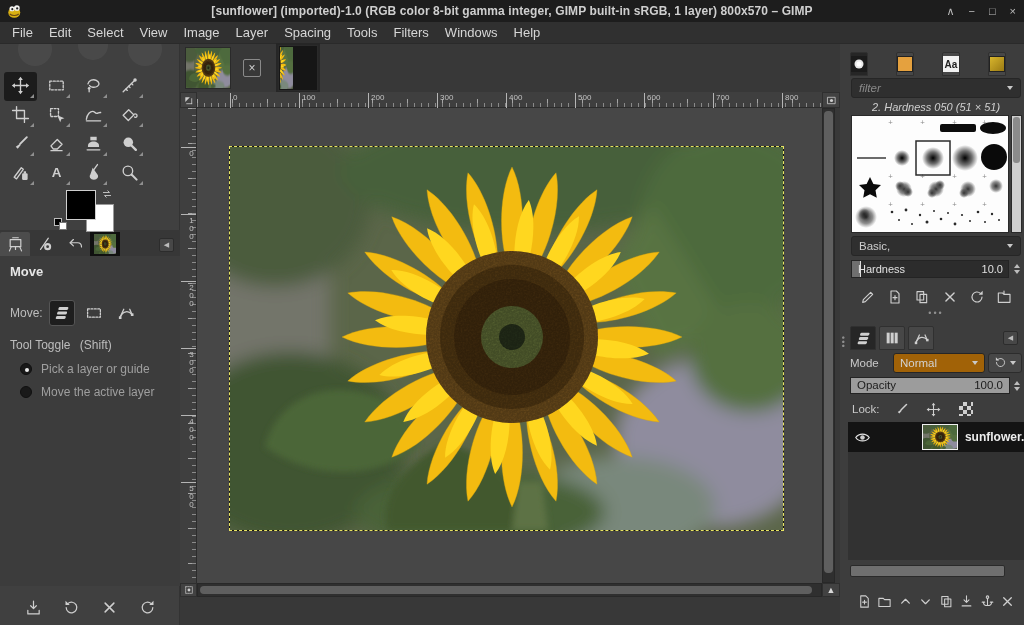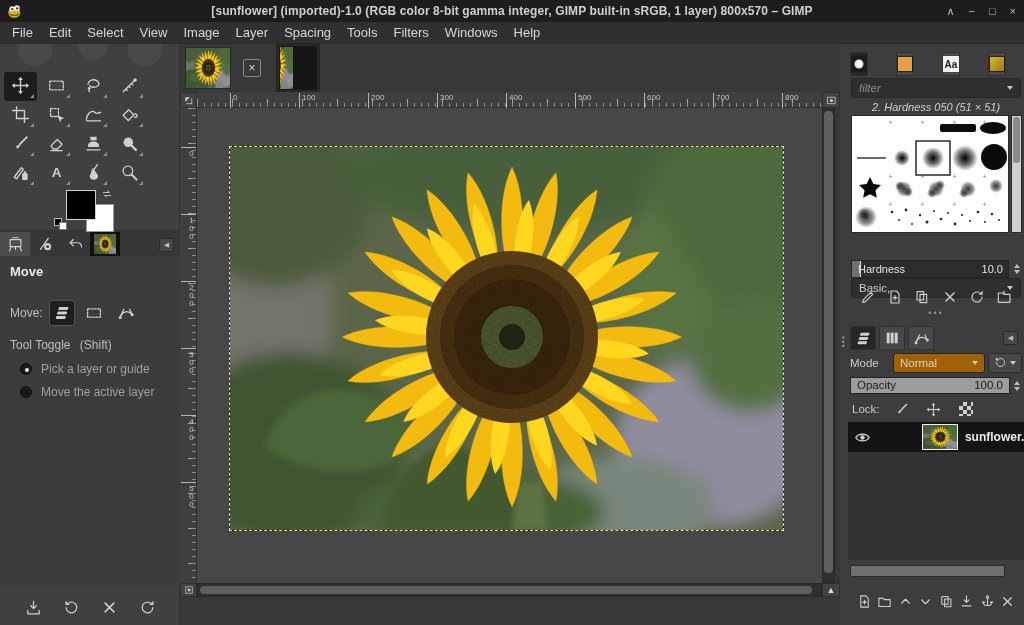--- a/index.html
+++ b/index.html
@@ -792,21 +792,21 @@
                 <circle cx="133" cy="106" r="1"></circle>
                 <circle cx="140" cy="98" r="1.2"></circle>
                 <circle cx="147" cy="104" r="1"></circle>
             </g>
           </svg>
         </div>
         <div class="bg-scroll">
             <div class="thumb"></div>
           </div>
 
-        <div class="select-box" style="top:192px;margin-top:42px;">
+        <div class="select-box" style="top:192px;">
           <span class="lab">Basic,</span>
           <span class="chev"></span>
         </div>
 
         <div class="spacing-row">
           <div class="spacing-fill"></div>
           <div class="spacing-cursor"></div>
           <span class="spacing-label">Hardness</span>
           <span class="spacing-value">10.0</span>
         </div>

